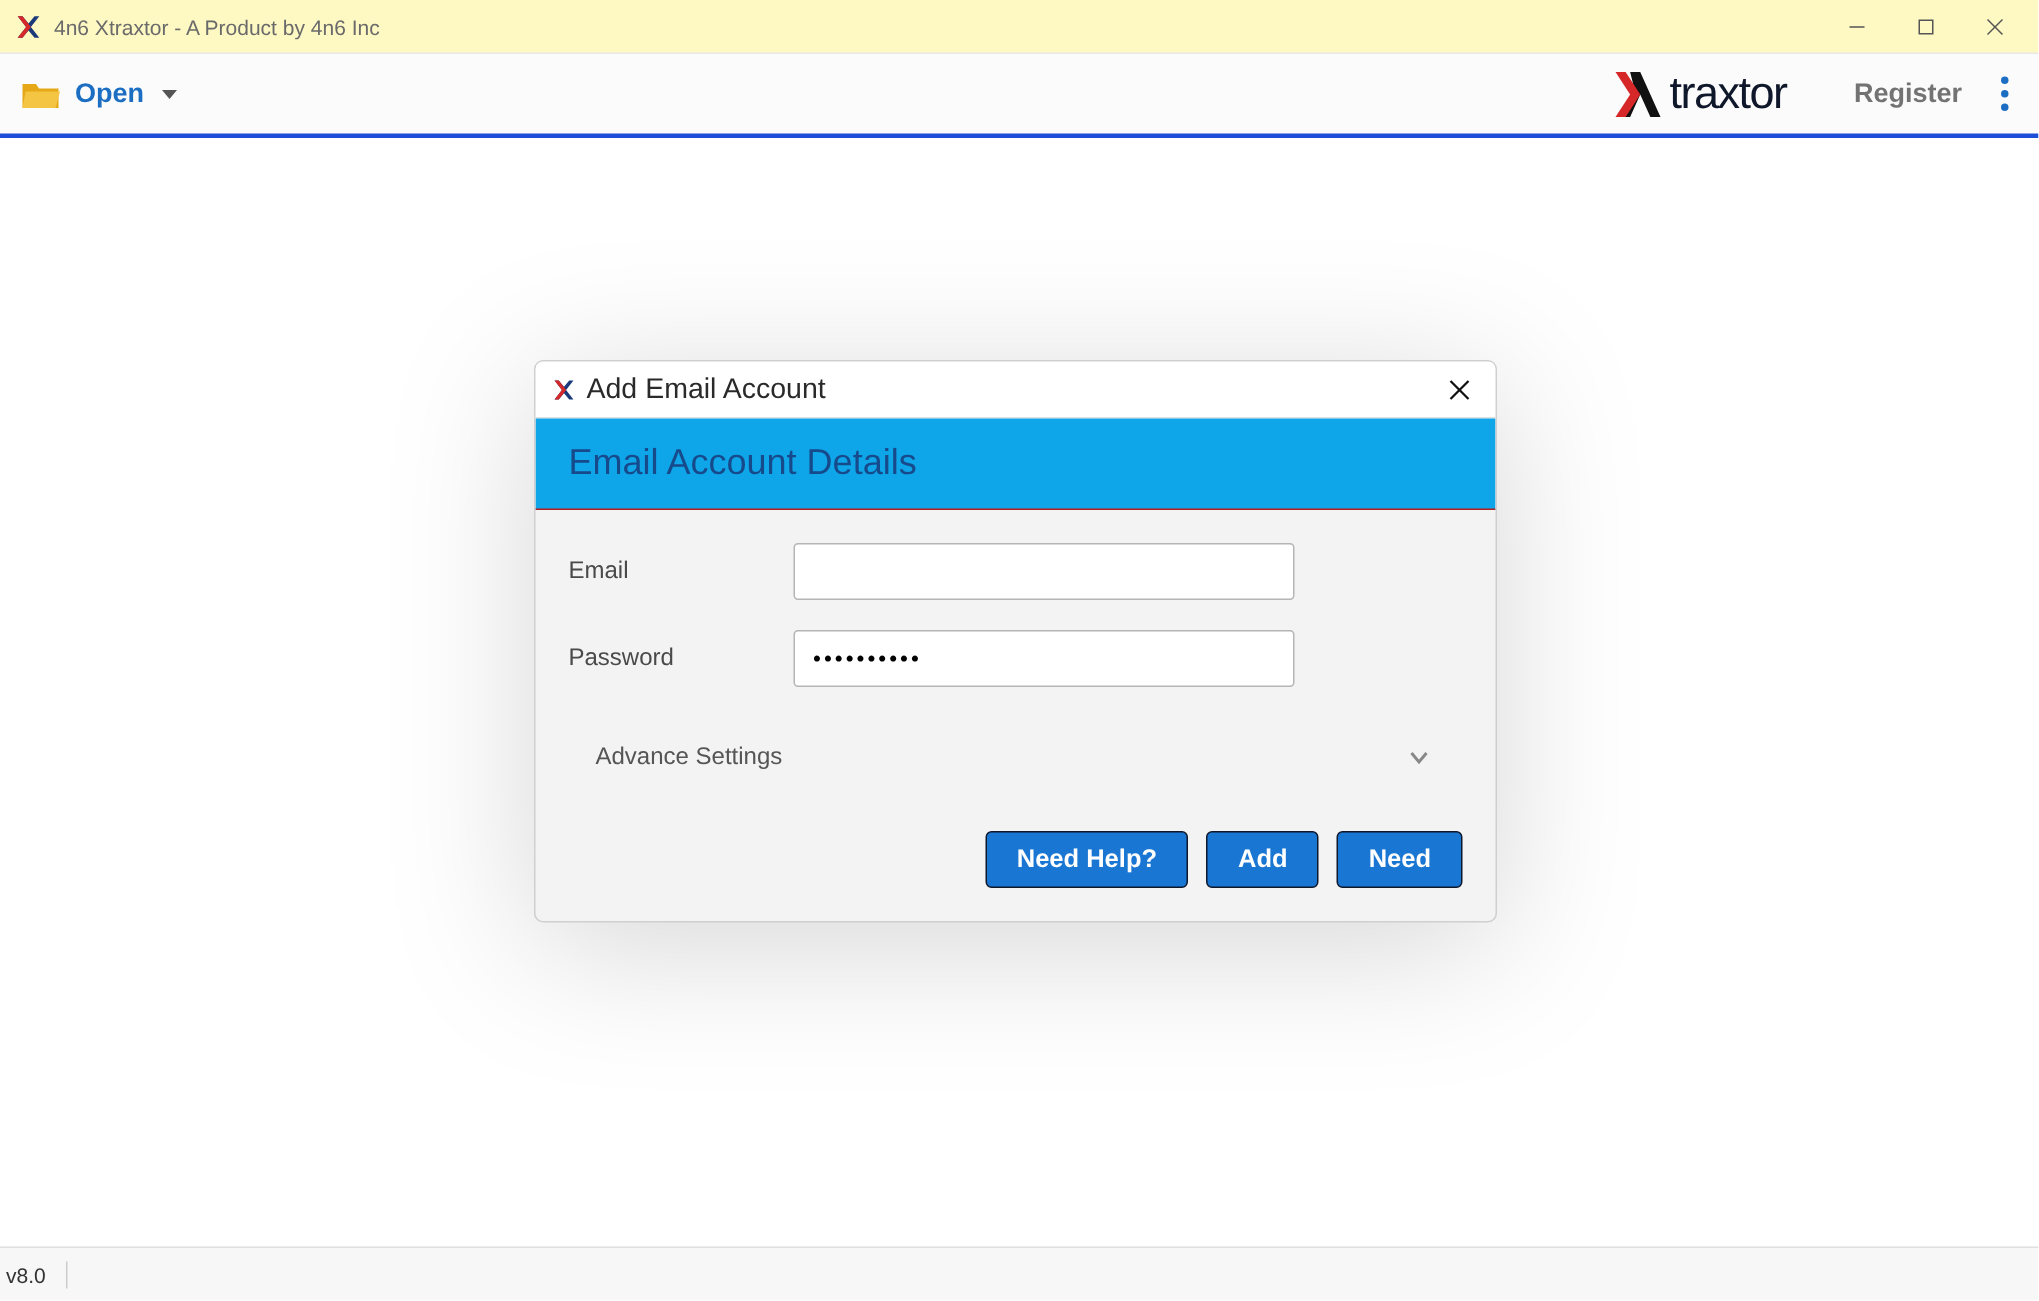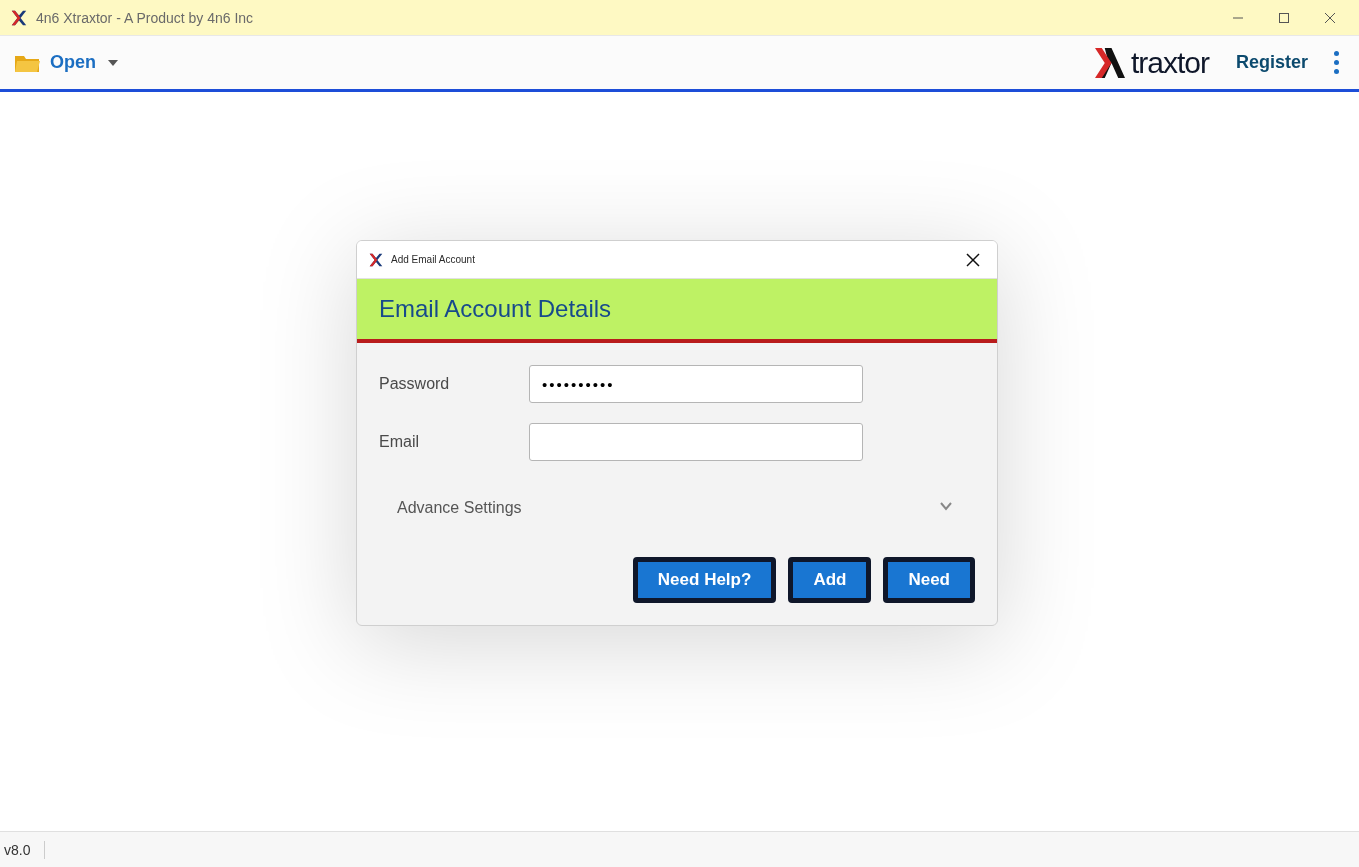--- a/index.html
+++ b/index.html
@@ -87,25 +87,25 @@
     .brand-logo {
       display: flex;
       align-items: center;
       gap: 4px;
       font-size: 30px;
       font-weight: 500;
       color: #0f172a;
       letter-spacing: -1px;
     }
     .register-link {
-      color: #0c4a6e;
+      color: #737373;
       font-size: 18px;
       font-weight: 600;
       cursor: pointer;
-      margin-left: 7px;
+      margin-left: 25px;
     }
     .more-dots {
       display: flex;
       flex-direction: column;
       gap: 4px;
       cursor: pointer;
       padding: 6px;
     }
     .more-dots span {
       width: 5px; height: 5px; background: #1b6ec2; border-radius: 50%;
@@ -137,34 +137,34 @@
     .dialog-titlebar {
       background: #ffffff;
       height: 38px;
       display: flex;
       align-items: center;
       padding: 0 12px;
       border-bottom: 1px solid #e1e1e1;
     }
     .dialog-title {
       color: #2a2a2a;
-      font-size: 10px;
+      font-size: 19px;
       margin-left: 8px;
       flex: 1;
     }
     .dialog-close {
       width: 24px; height: 24px;
       display: flex; align-items: center; justify-content: center;
       cursor: pointer;
       color: #111;
     }
     .dialog-header {
       padding: 16px 22px 16px 22px;
-      border-bottom: 4px solid #b91c1c;
-      background: #bef264;
+      border-bottom: 1px solid #b91c1c;
+      background: #0ea5e9;
     }
     .dialog-heading {
       color: #174a8b;
       font-size: 24px;
       font-weight: 500;
     }
     .dialog-body {
       padding: 22px 22px 10px 22px;
     }
     .form-row {
@@ -183,20 +183,21 @@
       border: 1px solid #b5b5b5;
       border-radius: 3px;
       background: #fff;
       padding: 0 12px;
       font-size: 15px;
       font-family: inherit;
       letter-spacing: 2px;
     }
     .advance-row {
       display: flex;
+      align-items: center;
       padding: 18px 0 18px 18px;
       cursor: pointer;
     }
     .advance-label {
       color: #555;
       font-size: 16px;
       flex: 1;
     }
     .chevron-down {
       width: 14px; height: 14px;
@@ -204,21 +205,21 @@
     }
     .dialog-footer {
       display: flex;
       justify-content: flex-end;
       gap: 12px;
       padding: 12px 22px 22px 22px;
     }
     .btn {
       background: #1976d2;
       color: #fff;
-      border: 5px solid #0f172a;
+      border: 1px solid #0f172a;
       border-radius: 4px;
       font-size: 17px;
       font-weight: 600;
       padding: 8px 20px;
       cursor: pointer;
       font-family: inherit;
     }
 
     
     .statusbar {
@@ -318,26 +319,26 @@
               <line x1="1" y1="1" x2="13" y2="13" stroke="#111" stroke-width="1.5"></line>
               <line x1="13" y1="1" x2="1" y2="13" stroke="#111" stroke-width="1.5"></line>
             </svg>
         </div>
       </div>
       <div class="dialog-header">
         <div class="dialog-heading">Email Account Details</div>
       </div>
       <div class="dialog-body">
         <div class="form-row">
+          <div class="form-label">Email</div>
+          <input class="form-input" type="text" value="" style="">
+        </div>
+        <div class="form-row">
           <div class="form-label">Password</div>
           <input class="form-input" type="text" value="••••••••••" style="">
-        </div>
-        <div class="form-row">
-          <div class="form-label">Email</div>
-          <input class="form-input" type="text" value="" style="">
         </div>
         <div class="advance-row">
           <span class="advance-label">Advance Settings</span>
           <span class="chevron-down">
             <svg width="14" height="14" viewBox="0 0 14 14">
                 <polyline points="2,4 7,10 12,4" fill="none" stroke="#888" stroke-width="2"></polyline>
               </svg>
           </span>
         </div>
       </div>

